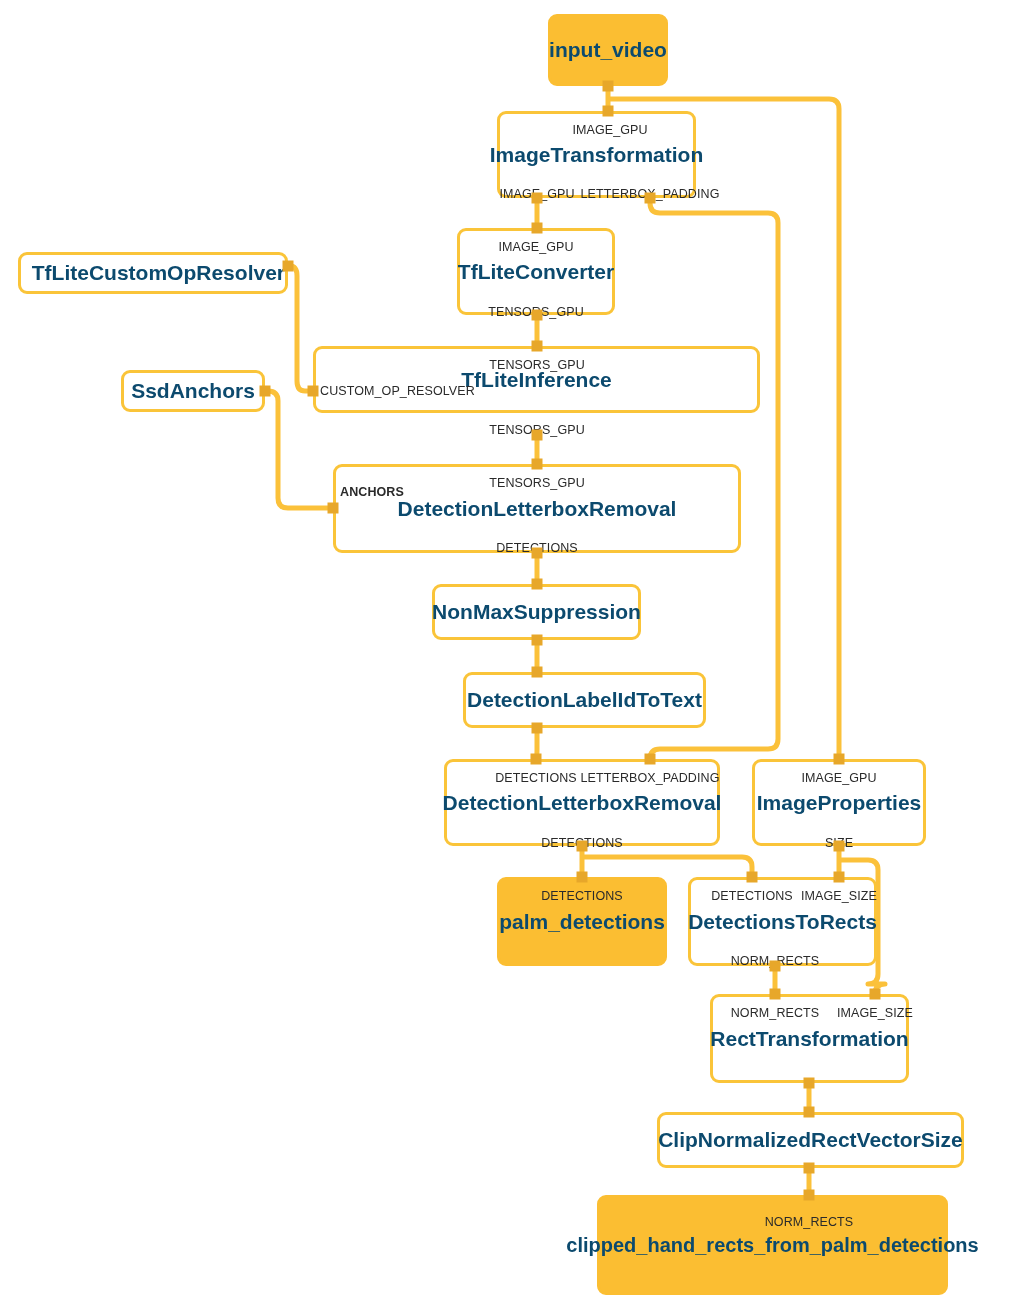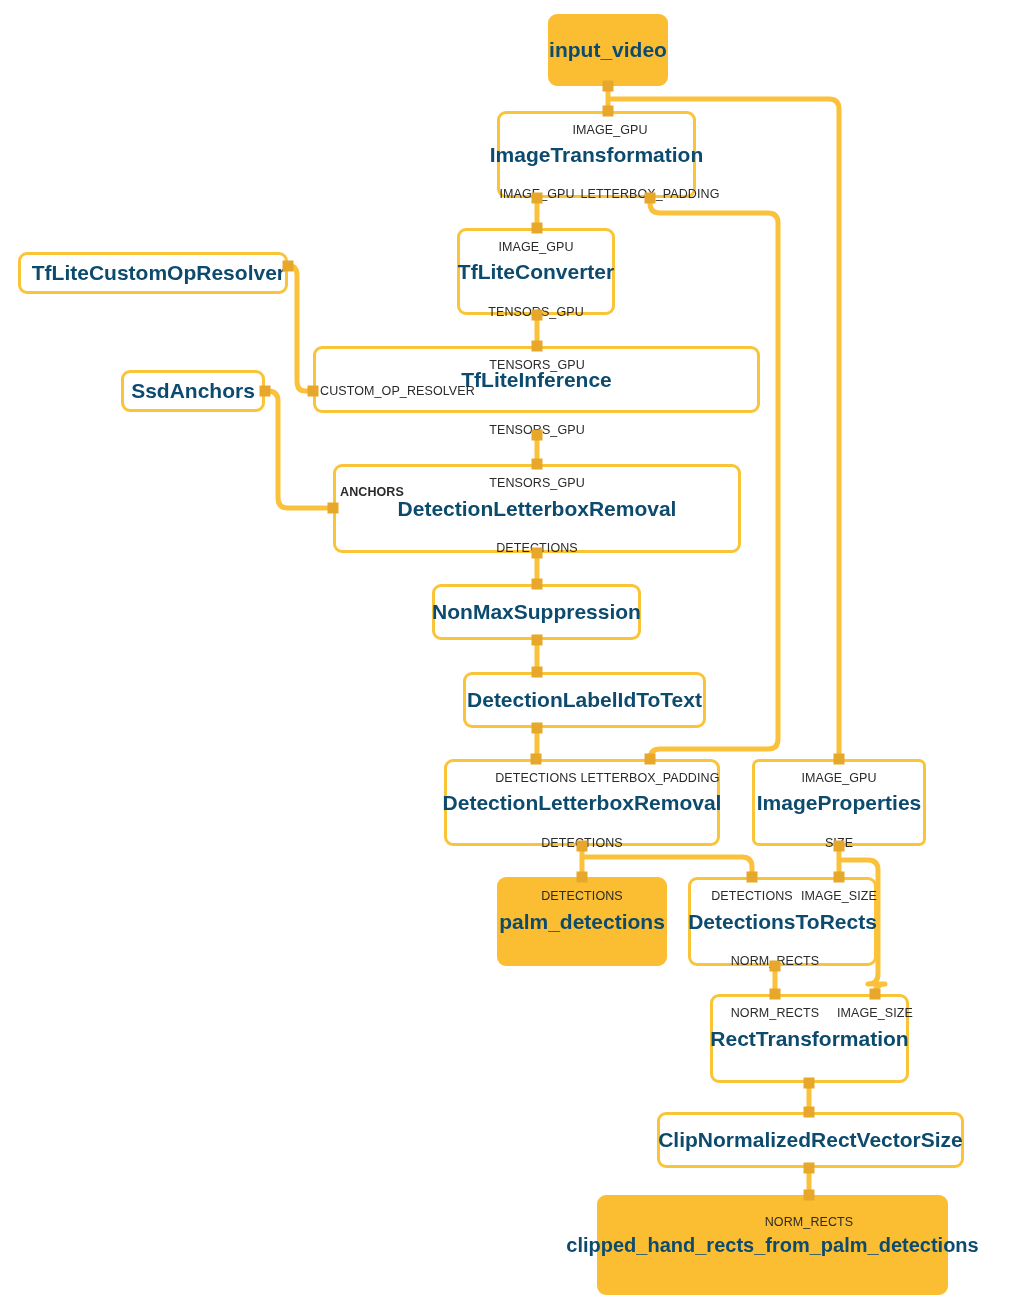--- a/index.html
+++ b/index.html
@@ -125,21 +125,21 @@
       </div>
       <div class="node" style="left: 432px; top: 584px; width: 209px; height: 56px;">
         <div class="node-title">NonMaxSuppression</div>
       </div>
       <div class="node" style="left: 415px; top: 672px; width: 243px; height: 56px; margin-left: 48px;">
         <div class="node-title">DetectionLabelIdToText</div>
       </div>
       <div class="node" style="left: 444px; top: 759px; width: 276px; height: 87px;">
         <div class="node-title">DetectionLetterboxRemoval</div>
       </div>
-      <div class="node" style="left: 752px; top: 759px; width: 174px; height: 87px; border-radius: 7px;">
+      <div class="node" style="left: 752px; top: 759px; width: 174px; height: 87px;">
         <div class="node-title">ImageProperties</div>
       </div>
       <div class="node filled" style="left: 497px; top: 877px; width: 170px; height: 89px;">
         <div class="node-title">palm_detections</div>
       </div>
       <div class="node" style="left: 688px; top: 877px; width: 189px; height: 89px;">
         <div class="node-title">DetectionsToRects</div>
       </div>
       <div class="node" style="left: 710px; top: 994px; width: 199px; height: 89px; justify-content: center;">
         <div class="node-title">RectTransformation</div>

